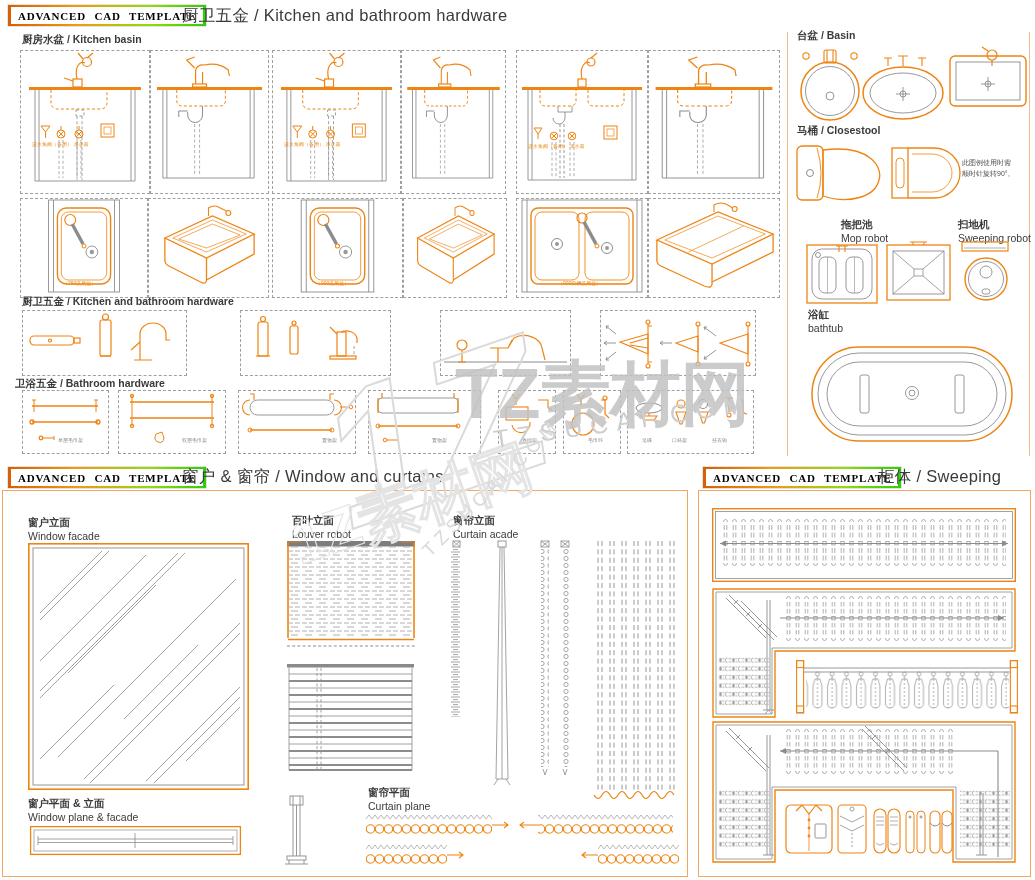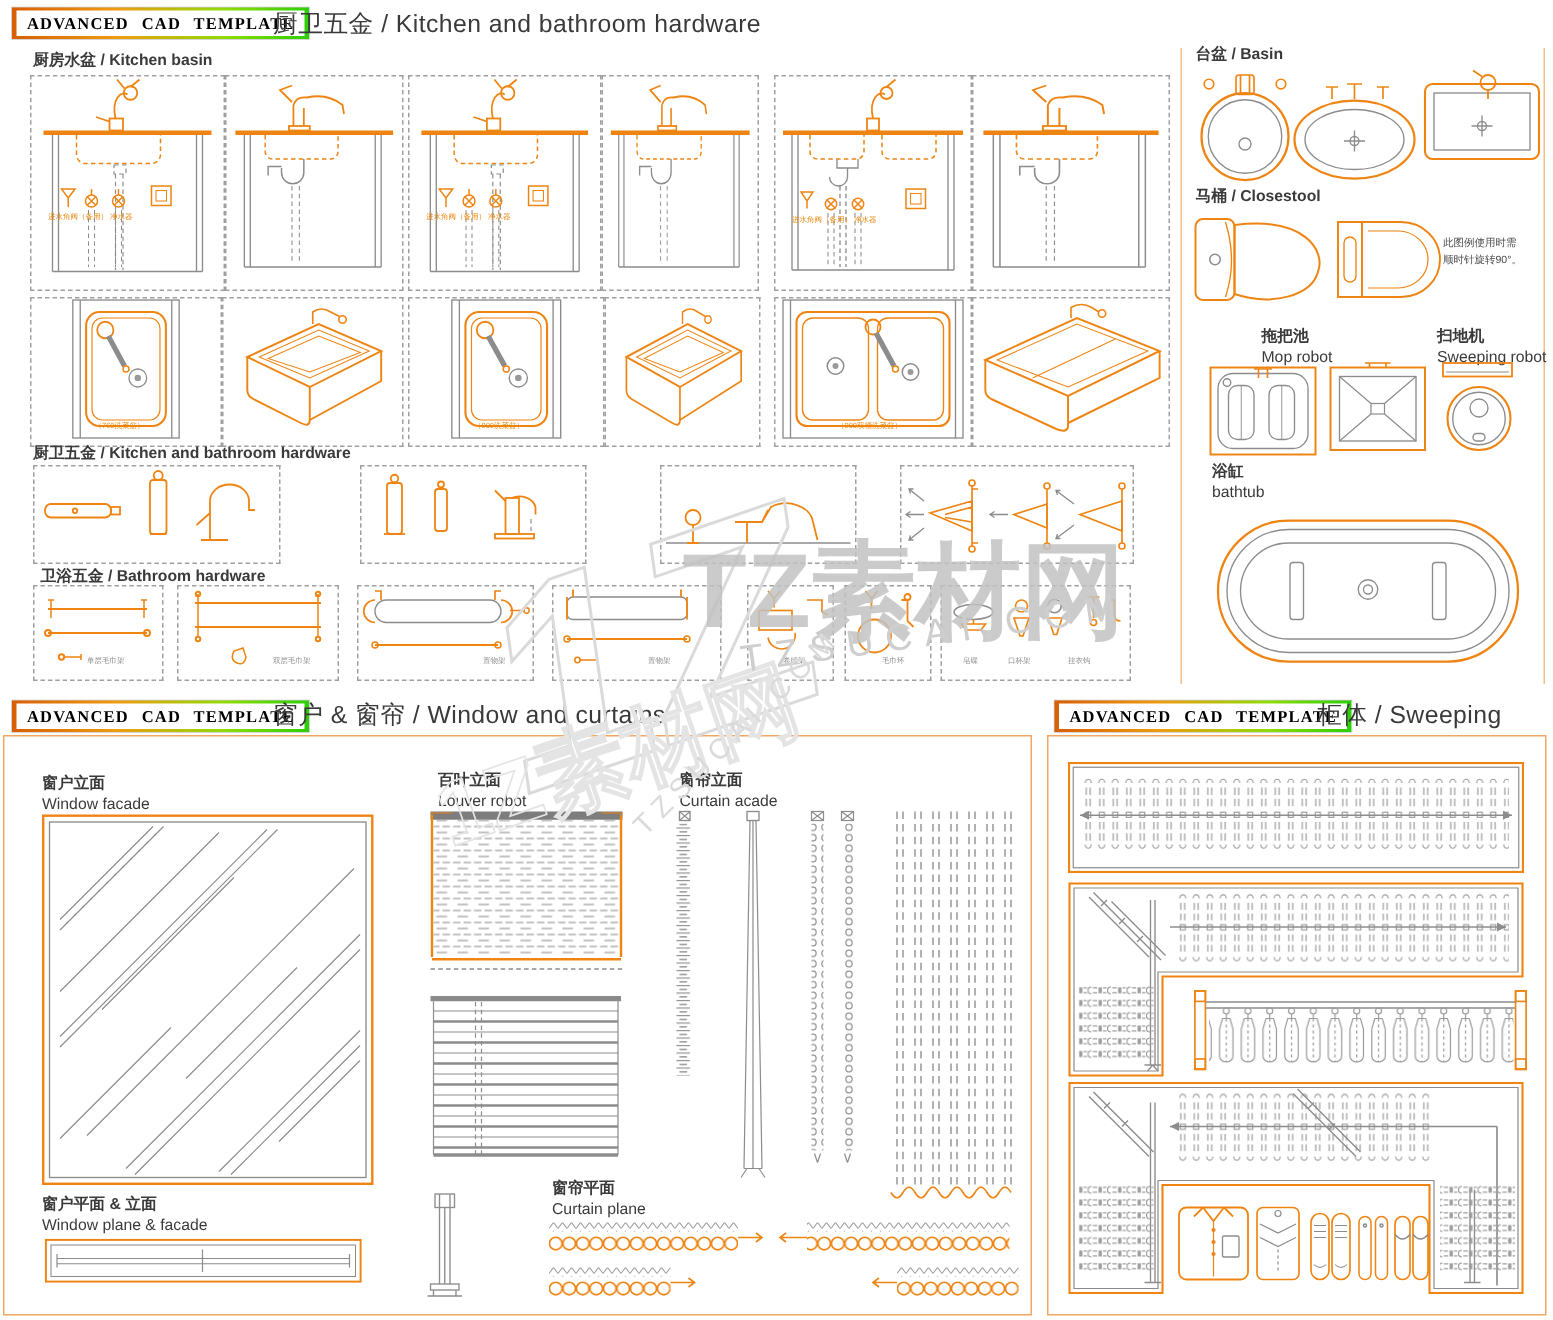--- a/index.html
+++ b/index.html
@@ -345,21 +345,21 @@
       <circle cx="146" cy="52" r="2"></circle>
     <path d="M146,22 L118,31 L146,42 Z"></path>
   </g>
   <g class="g" stroke-width=".9">
     <path d="M14,22 L4,14 M7,14 h-3 l1,3 M14,31 H2 M5,29 l-3,2 l3,2 M14,40 L4,48 M7,48 h-3 l1,-3"></path>
     <path d="M70,31 H58 M61,29 l-3,2 l3,2"></path>
     <path d="M114,24 L102,15 M105,15 h-3 l1,3 M114,38 L102,47 M105,47 h-3 l1,-3"></path>
   </g>
 </svg>
 
-<div class="grouplbl" style="left:27px;top:377px">卫浴五金 / Bathroom hardware</div>
+<div class="grouplbl" style="left:15px;top:377px">卫浴五金 / Bathroom hardware</div>
 <div class="cell" style="left:22px;top:390px;width:87px;height:64px"></div>
 <div class="cell" style="left:118px;top:390px;width:108px;height:64px"></div>
 <div class="cell" style="left:238px;top:390px;width:118px;height:64px"></div>
 <div class="cell" style="left:368px;top:390px;width:113px;height:64px"></div>
 <div class="cell" style="left:498px;top:390px;width:58px;height:64px"></div>
 <div class="cell" style="left:563px;top:390px;width:58px;height:64px"></div>
 <div class="cell" style="left:627px;top:390px;width:127px;height:64px"></div>
 
 <svg style="left:24px;top:392px" width="83" height="60">
   <g class="o" stroke-width="1.3">

